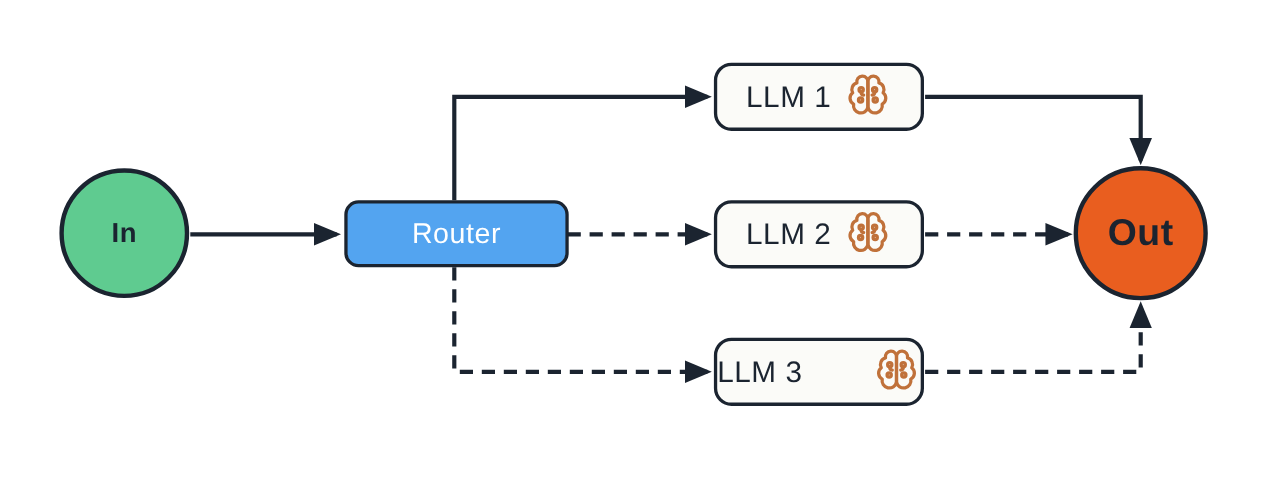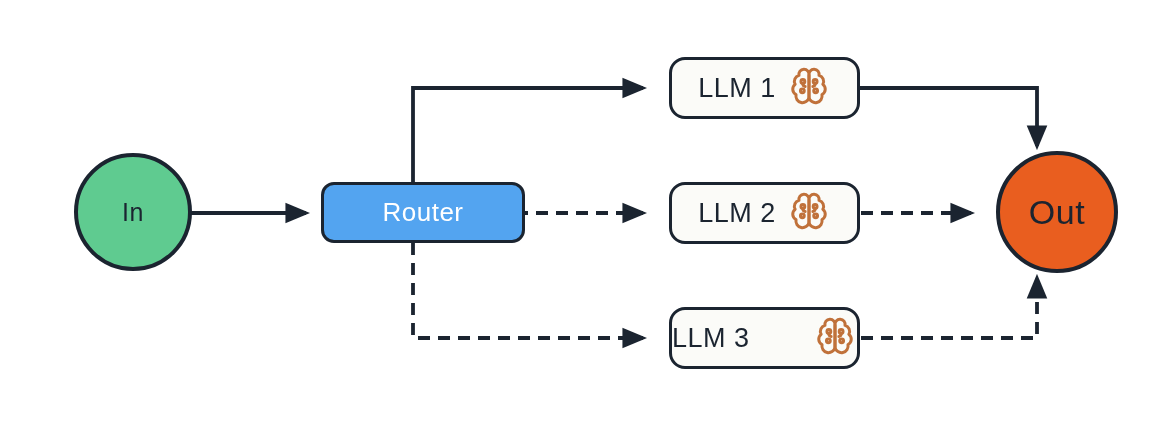--- a/index.html
+++ b/index.html
@@ -34,45 +34,45 @@
   }
   svg.connectors path.dashed{
     stroke-dasharray:12 8;
   }
   .node{
     position:absolute;
     display:flex;
     align-items:center;
     justify-content:center;
     color:var(--ink);
-    margin-left:20px;
   }
   .circle{
     width:118px;height:118px;
     border-radius:50%;
     border:4px solid var(--ink);
     font-size:25px;
     letter-spacing:.5px;
+    font-weight:bold;
   }
   .node-in{
     left:54px;top:153px;
     background:var(--green);
   }
   .node-out{
     left:976px;top:151px;
     width:122px;height:122px;
     background:var(--orange);
     font-size:34px;
   }
   .rect{
     border:3.5px solid var(--ink);
     background:var(--boxfill);
   }
   .node-router{
-    left:301px;top:182px;
+    left:313px;top:182px;
     width:204px;height:61px;
     background:var(--blue);
     border-radius:13px;
     color:#ffffff;
     font-size:26px;
     letter-spacing:.5px;
   }
   .node-llm{
     left:649px;
     width:191px;height:62px;

